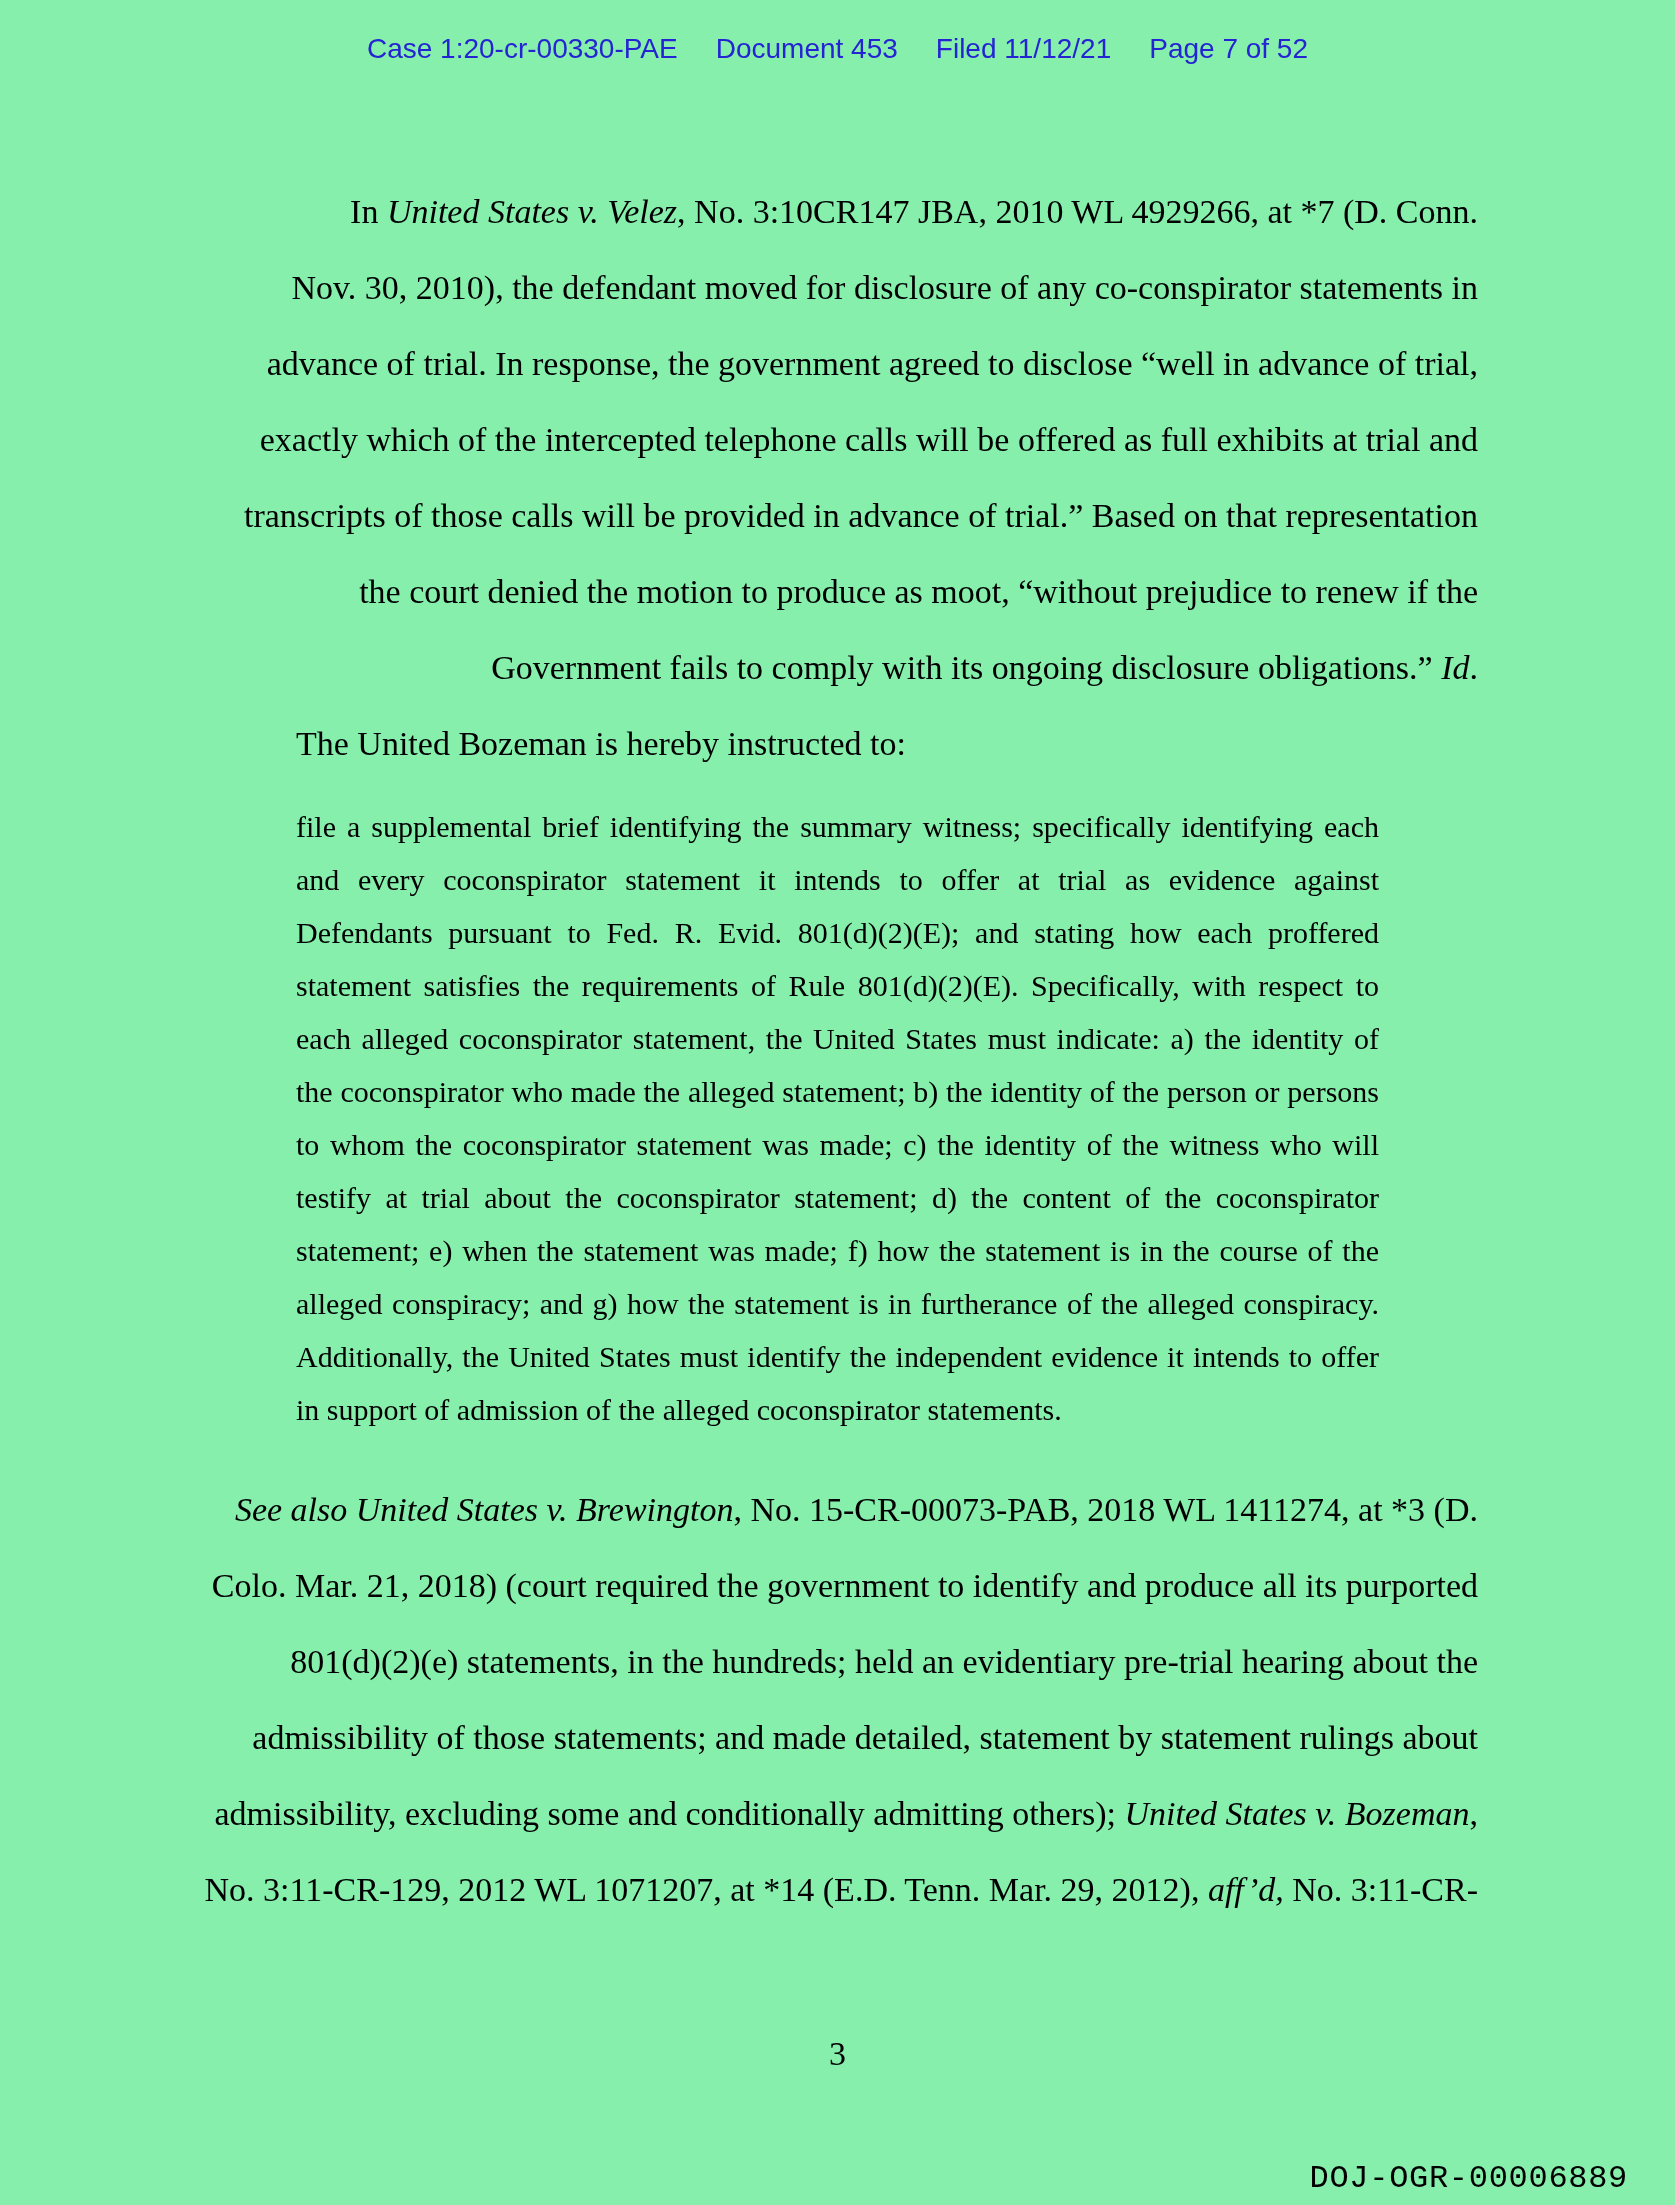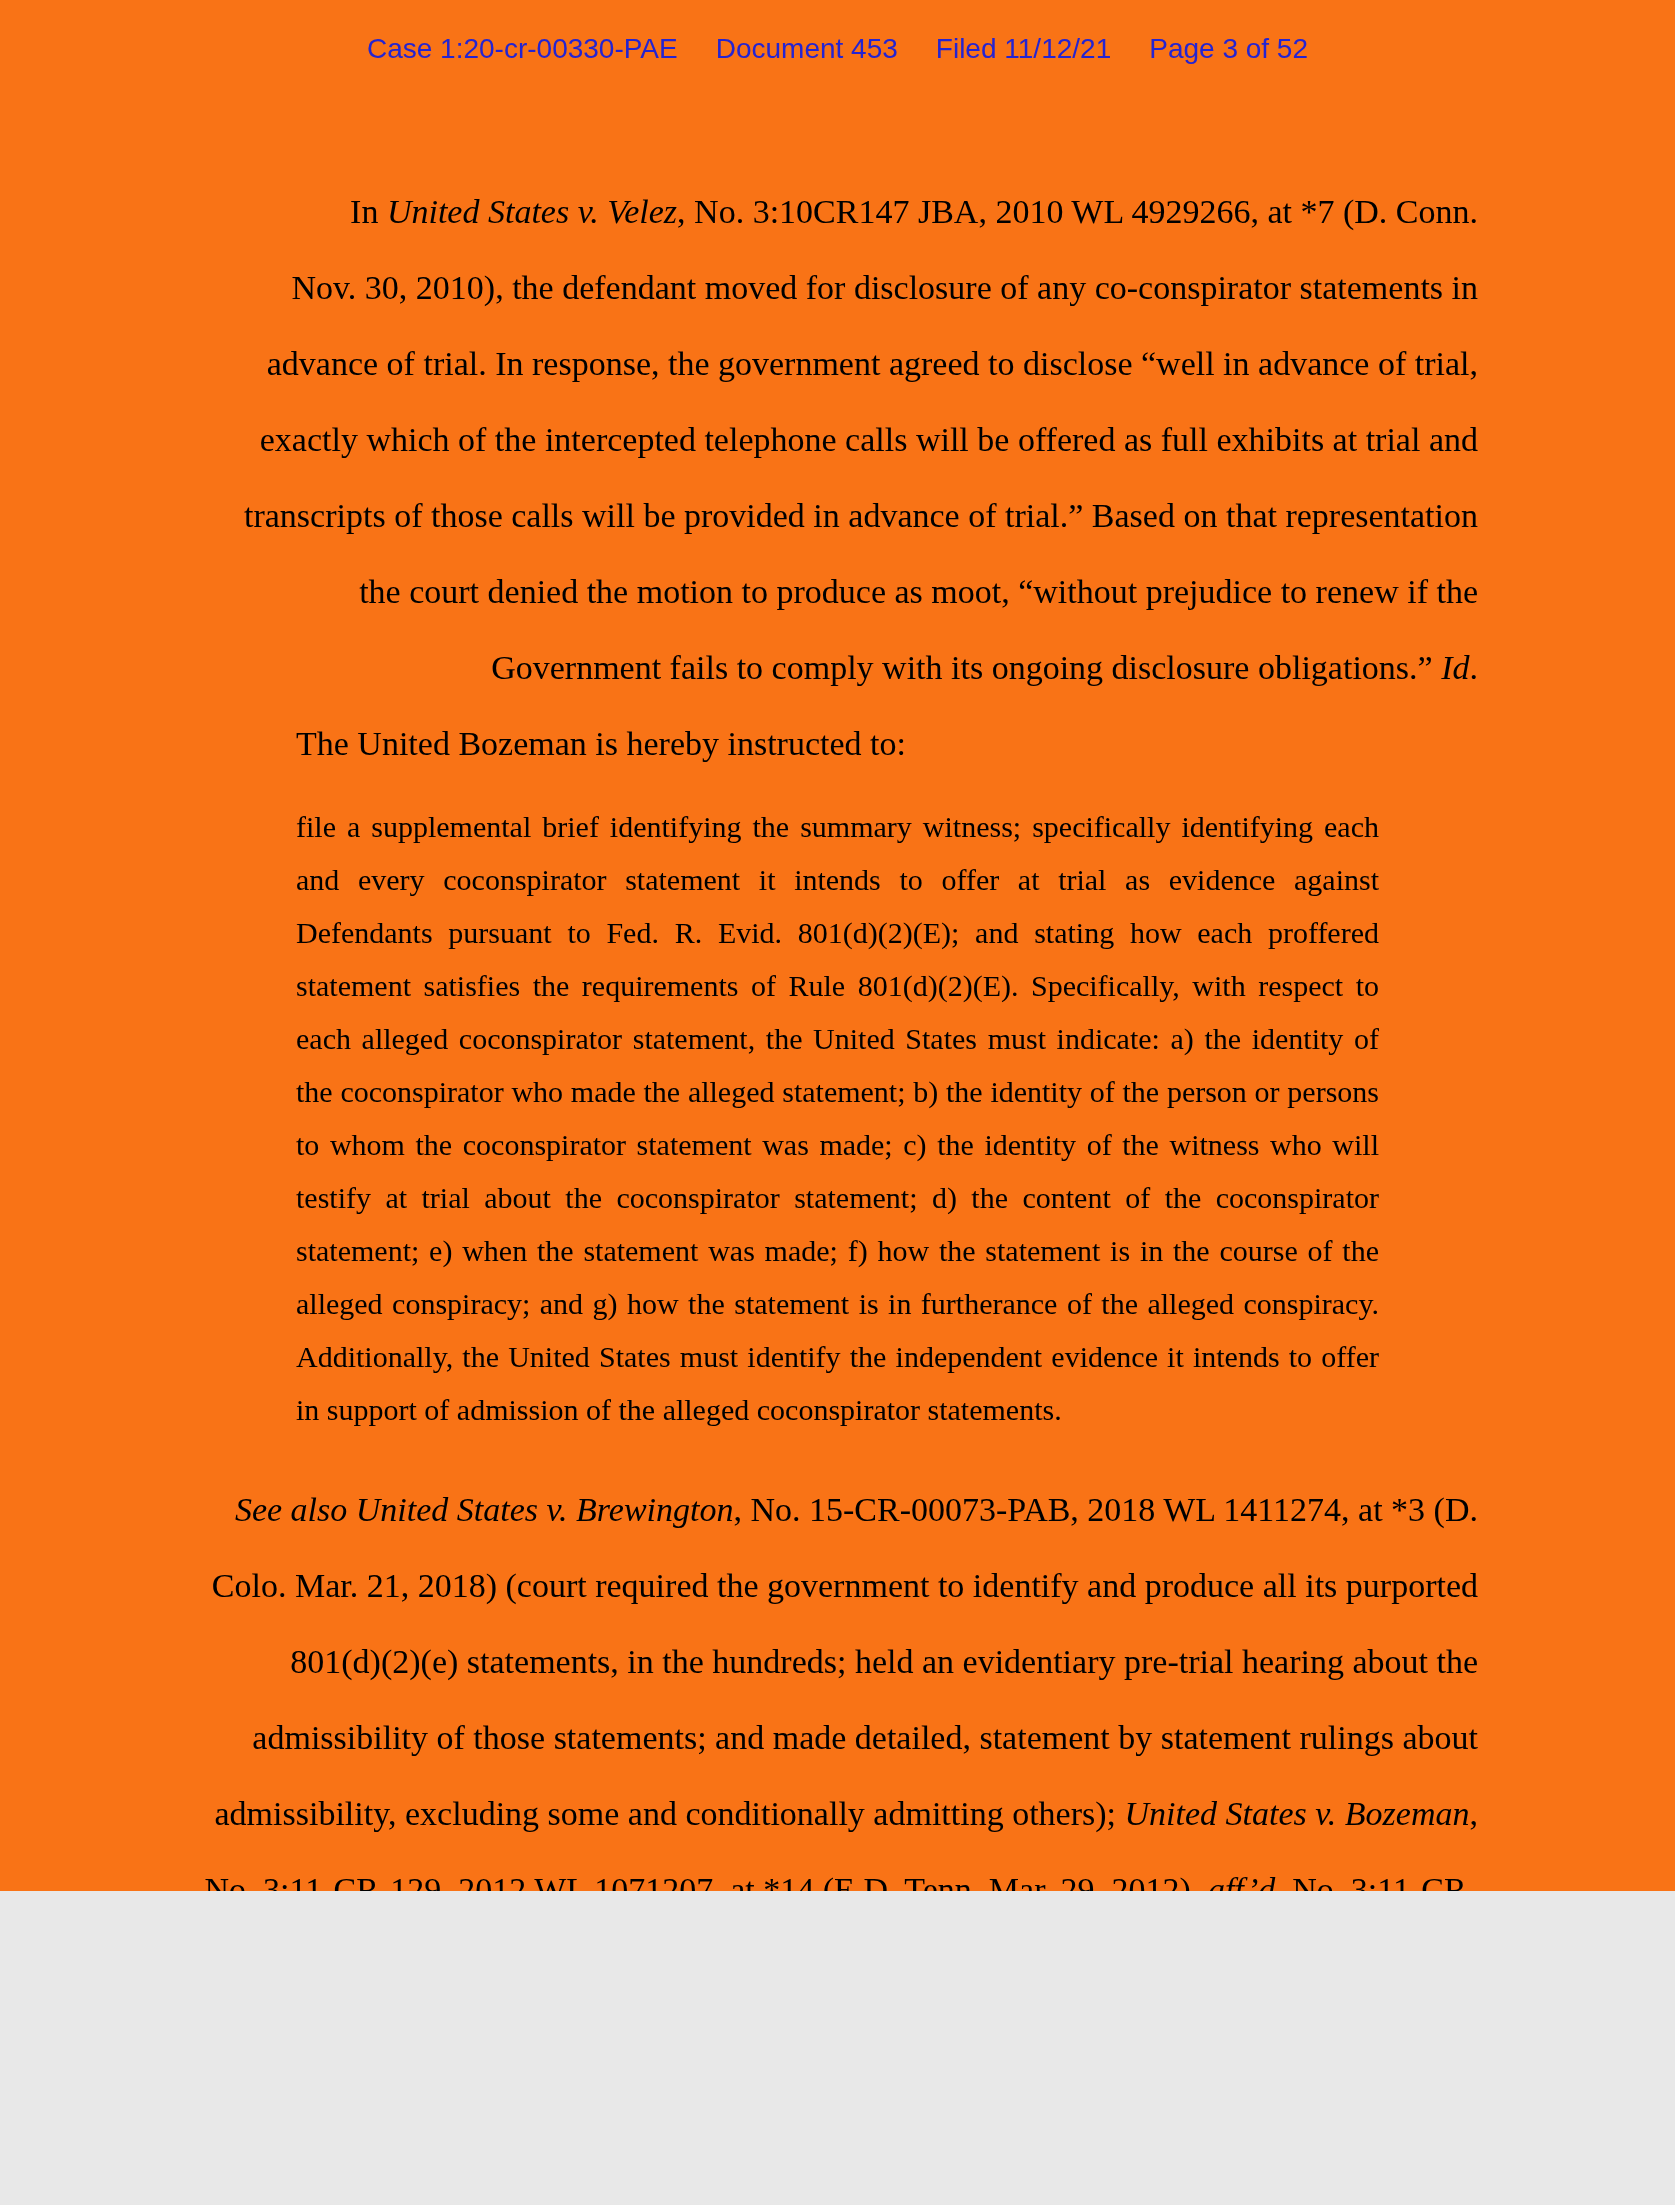--- a/index.html
+++ b/index.html
@@ -3,22 +3,22 @@
 <meta charset="utf-8">
 <style>
   html, body {
     margin: 0;
     padding: 0;
     background: #e8e8e8;
   }
   .page {
     position: relative;
     width: 1675px;
-    height: 1891px;
-    background: #f97316;
+    height: 2205px;
+    background: #86efac;
     color: #000000;
     font-family: "Liberation Serif", serif;
     overflow: hidden;
   }
   .case-header {
     position: absolute;
     top: 33px;
     left: 0;
     right: 0;
     display: flex;
@@ -86,21 +86,21 @@
 </style>
 </head>
 <body>
 
 <div class="page">
 
   <header class="case-header" id="case-header" style="color: rgb(36, 36, 210);">
     <span>Case 1:20-cr-00330-PAE</span>
     <span>Document 453</span>
     <span>Filed 11/12/21</span>
-    <span>Page 3 of 52</span>
+    <span>Page 7 of 52</span>
   </header>
 
   <main class="doc-body" id="doc-body">
       <p class="body-indent"><span>In </span><em>United States v. Velez</em><span>, No. 3:10CR147 JBA, 2010 WL 4929266, at *7 (D. Conn. Nov. 30, 2010), the defendant moved for disclosure of any co-conspirator statements in advance of trial. In response, the government agreed to disclose “well in advance of trial, exactly which of the intercepted telephone calls will be offered as full exhibits at trial and transcripts of those calls will be provided in advance of trial.” Based on that representation the court denied the motion to produce as moot, “without prejudice to renew if the Government fails to comply with its ongoing disclosure obligations.” </span><em>Id</em><span>.</span></p>
       <p class="quote-intro"><span>The United Bozeman is hereby instructed to:</span></p>
       <p class="quote"><span>file a supplemental brief identifying the summary witness; specifically identifying each and every coconspirator statement it intends to offer at trial as evidence against Defendants pursuant to Fed. R. Evid. 801(d)(2)(E); and stating how each proffered statement satisfies the requirements of Rule 801(d)(2)(E). Specifically, with respect to each alleged coconspirator statement, the United States must indicate: a) the identity of the coconspirator who made the alleged statement; b) the identity of the person or persons to whom the coconspirator statement was made; c) the identity of the witness who will testify at trial about the coconspirator statement; d) the content of the coconspirator statement; e) when the statement was made; f) how the statement is in the course of the alleged conspiracy; and g) how the statement is in furtherance of the alleged conspiracy. Additionally, the United States must identify the independent evidence it intends to offer in support of admission of the alleged coconspirator statements.</span></p>
       <p class="body"><em>See also United States v. Brewington</em><span>, No. 15-CR-00073-PAB, 2018 WL 1411274, at *3 (D. Colo. Mar. 21, 2018) (court required the government to identify and produce all its purported 801(d)(2)(e) statements, in the hundreds; held an evidentiary pre-trial hearing about the admissibility of those statements; and made detailed, statement by statement rulings about admissibility, excluding some and conditionally admitting others); </span><em>United States v. Bozeman</em><span>, No. 3:11-CR-129, 2012 WL 1071207, at *14 (E.D. Tenn. Mar. 29, 2012), </span><em>aff’d,</em><span> No. 3:11-CR-</span></p>
     </main>
 
   <div class="page-number">3</div>

